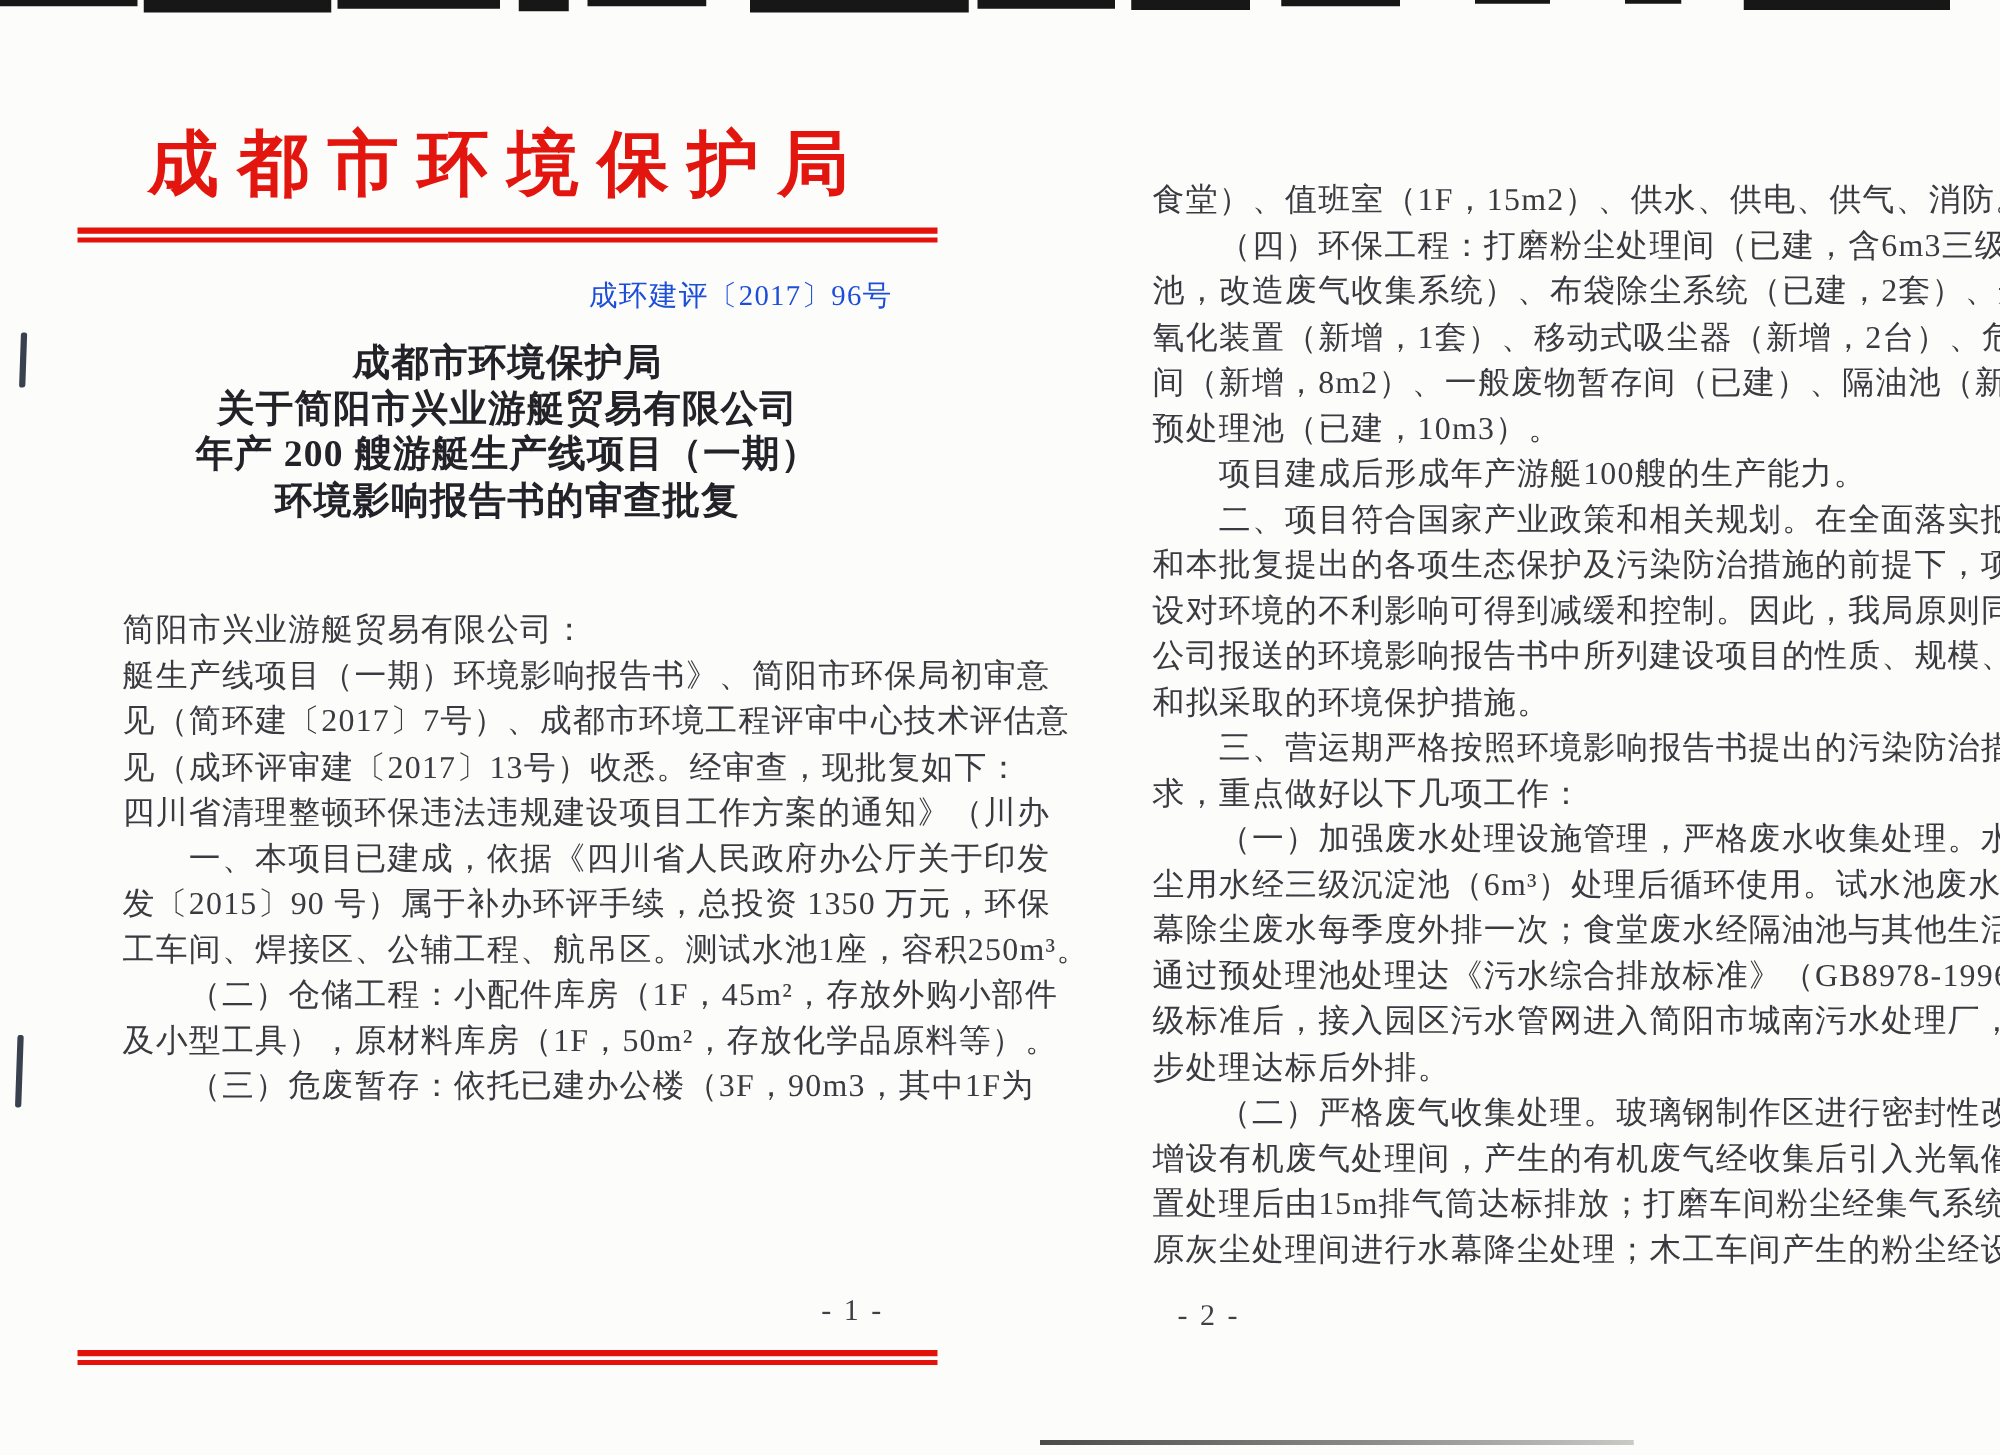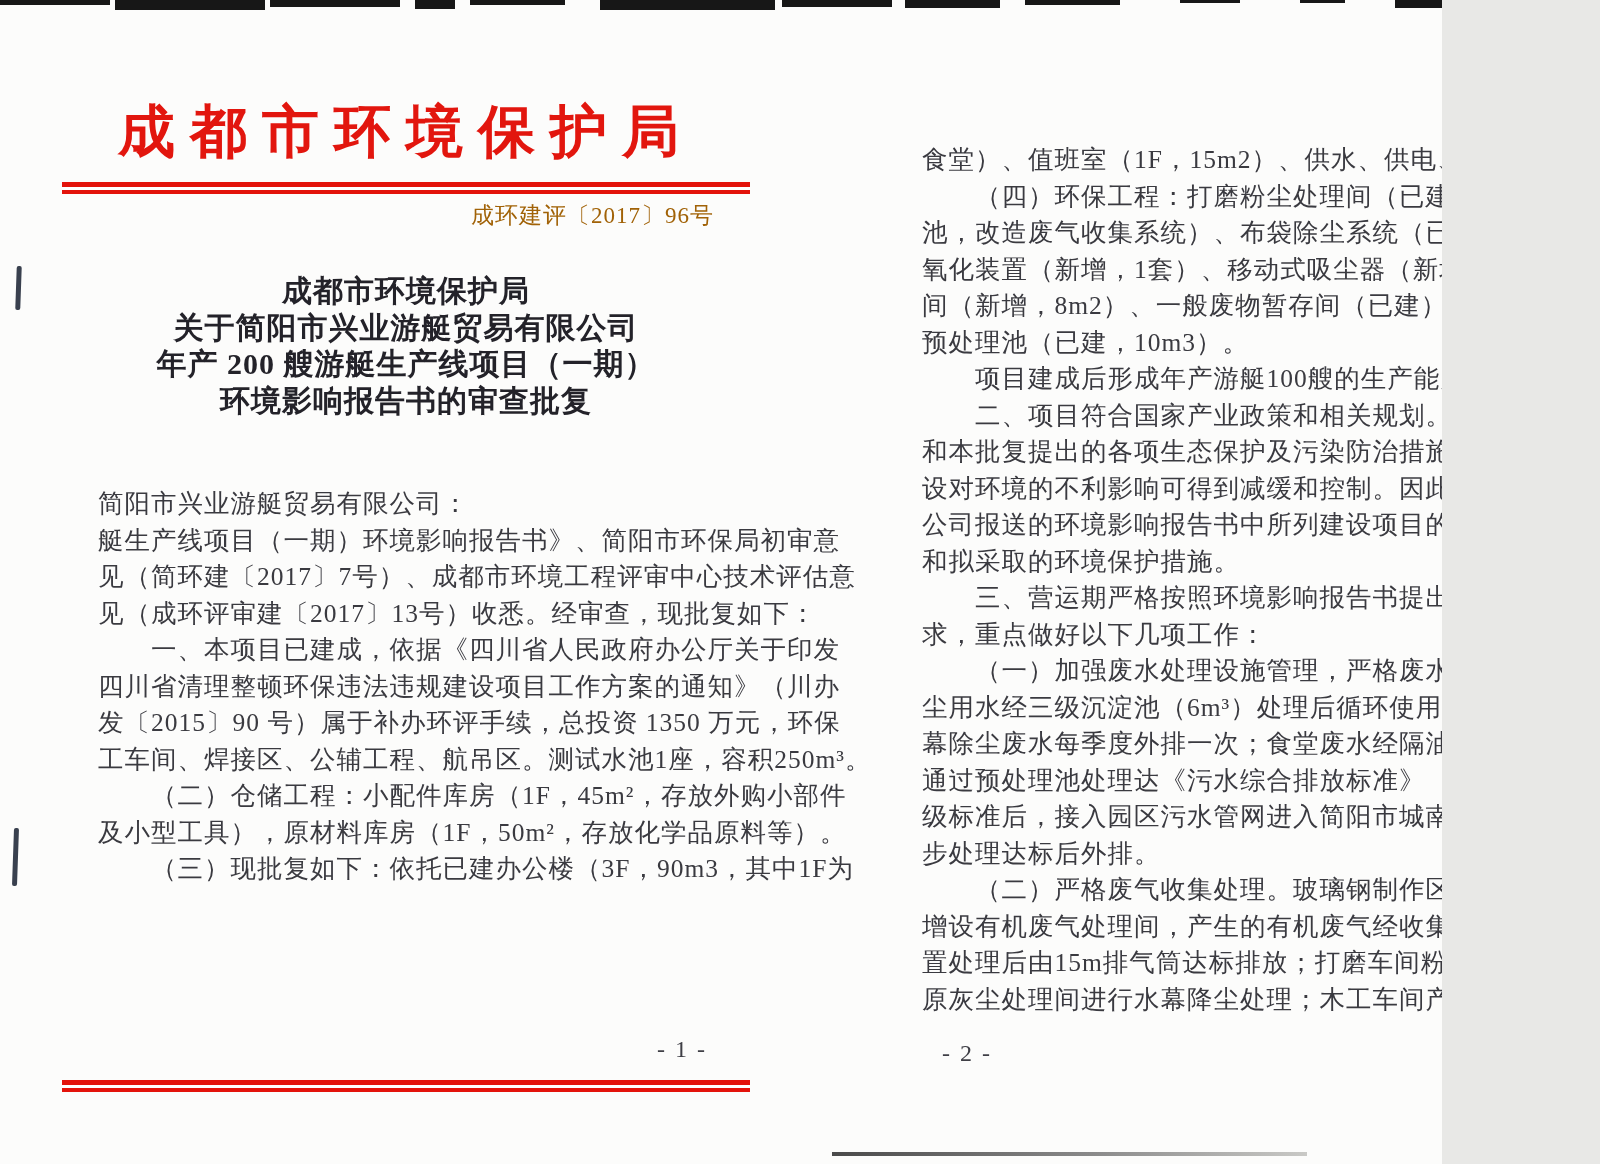--- a/index.html
+++ b/index.html
@@ -1,18 +1,18 @@
 <!DOCTYPE html>
 <html><head>
 <meta charset="utf-8">
 <style>
   html,body{margin:0;padding:0;background:#e8e8e6;}
   .scan{
     position:relative;
-    width:1442px;height:1164px;
+    width:1600px;height:1164px;
     background:#fcfcfb;
     overflow:hidden;
     font-family:"Liberation Serif","DejaVu Serif",serif;
     color:#3a3a40;
   }
   
   .top-edge{position:absolute;top:0;left:0;width:1600px;height:14px;}
   .top-edge span{position:absolute;top:0;background:#171717;display:block;}
   .te1 {left:0;    width:110px;height:5px;}
   .te2 {left:115px;width:150px;height:10px;}
@@ -37,21 +37,21 @@
   .body-line{white-space:nowrap;letter-spacing:1px;}
   
   .page-1{position:absolute;left:62px;top:88px;width:688px;height:1012px;}
   .agency{
     position:absolute;top:0;left:0;right:0;margin:0;
     text-align:center;color:#e2160e;
     font-size:57px;font-weight:bold;letter-spacing:15px;line-height:88px;
     white-space:nowrap;
   }
   .rule-top{position:absolute;top:94px;left:0;right:0;}
-  .doc-number{position:absolute;top:112px;right:36px;font-size:23px;color:#a16207;letter-spacing:1px;}
+  .doc-number{position:absolute;top:133px;right:36px;font-size:23px;color:#1d4ed8;letter-spacing:1px;}
   .title-block{
     position:absolute;top:185px;left:0;right:0;
     text-align:center;font-weight:bold;color:#232229;
     font-size:30px;line-height:36.6px;letter-spacing:1px;
   }
   .body-1{position:absolute;top:398px;left:36px;width:648px;font-size:25.5px;line-height:36.5px;}
   .num-1{position:absolute;top:948px;left:560px;width:120px;text-align:center;}
   .rule-bottom{position:absolute;top:992px;left:0;right:0;}
   
   .page-2{position:absolute;left:922px;top:142px;width:652px;height:1000px;}
@@ -100,36 +100,36 @@
 
         <div class="body-line">简阳市兴业游艇贸易有限公司：</div>
 
 
         <div class="body-line">艇生产线项目（一期）环境影响报告书》、简阳市环保局初审意</div>
 
         <div class="body-line">见（简环建〔2017〕7号）、成都市环境工程评审中心技术评估意</div>
 
         <div class="body-line">见（成环评审建〔2017〕13号）收悉。经审查，现批复如下：</div>
 
+        <div class="body-line">四川省清理整顿环保违法违规建设项目工作方案的通知》（川办</div>
+
         <div class="body-line">　　一、本项目已建成，依据《四川省人民政府办公厅关于印发</div>
-
-        <div class="body-line">四川省清理整顿环保违法违规建设项目工作方案的通知》（川办</div>
 
         <div class="body-line">发〔2015〕90 号）属于补办环评手续，总投资 1350 万元，环保</div>
 
 
 
 
         <div class="body-line">工车间、焊接区、公辅工程、航吊区。测试水池1座，容积250m³。</div>
 
         <div class="body-line">　　（二）仓储工程：小配件库房（1F，45m²，存放外购小部件</div>
 
         <div class="body-line">及小型工具），原材料库房（1F，50m²，存放化学品原料等）。</div>
 
-        <div class="body-line">　　（三）现批复如下：依托已建办公楼（3F，90m3，其中1F为</div>
+        <div class="body-line">　　（三）危废暂存：依托已建办公楼（3F，90m3，其中1F为</div>
       </div>
 
     <div class="page-num num-1">- 1 -</div>
     <div class="rule rule-bottom"></div>
   </section>
 
   <section class="page-2">
     <div class="body-2">
 
         <div class="body-line">食堂）、值班室（1F，15m2）、供水、供电、供气、消防。</div>

